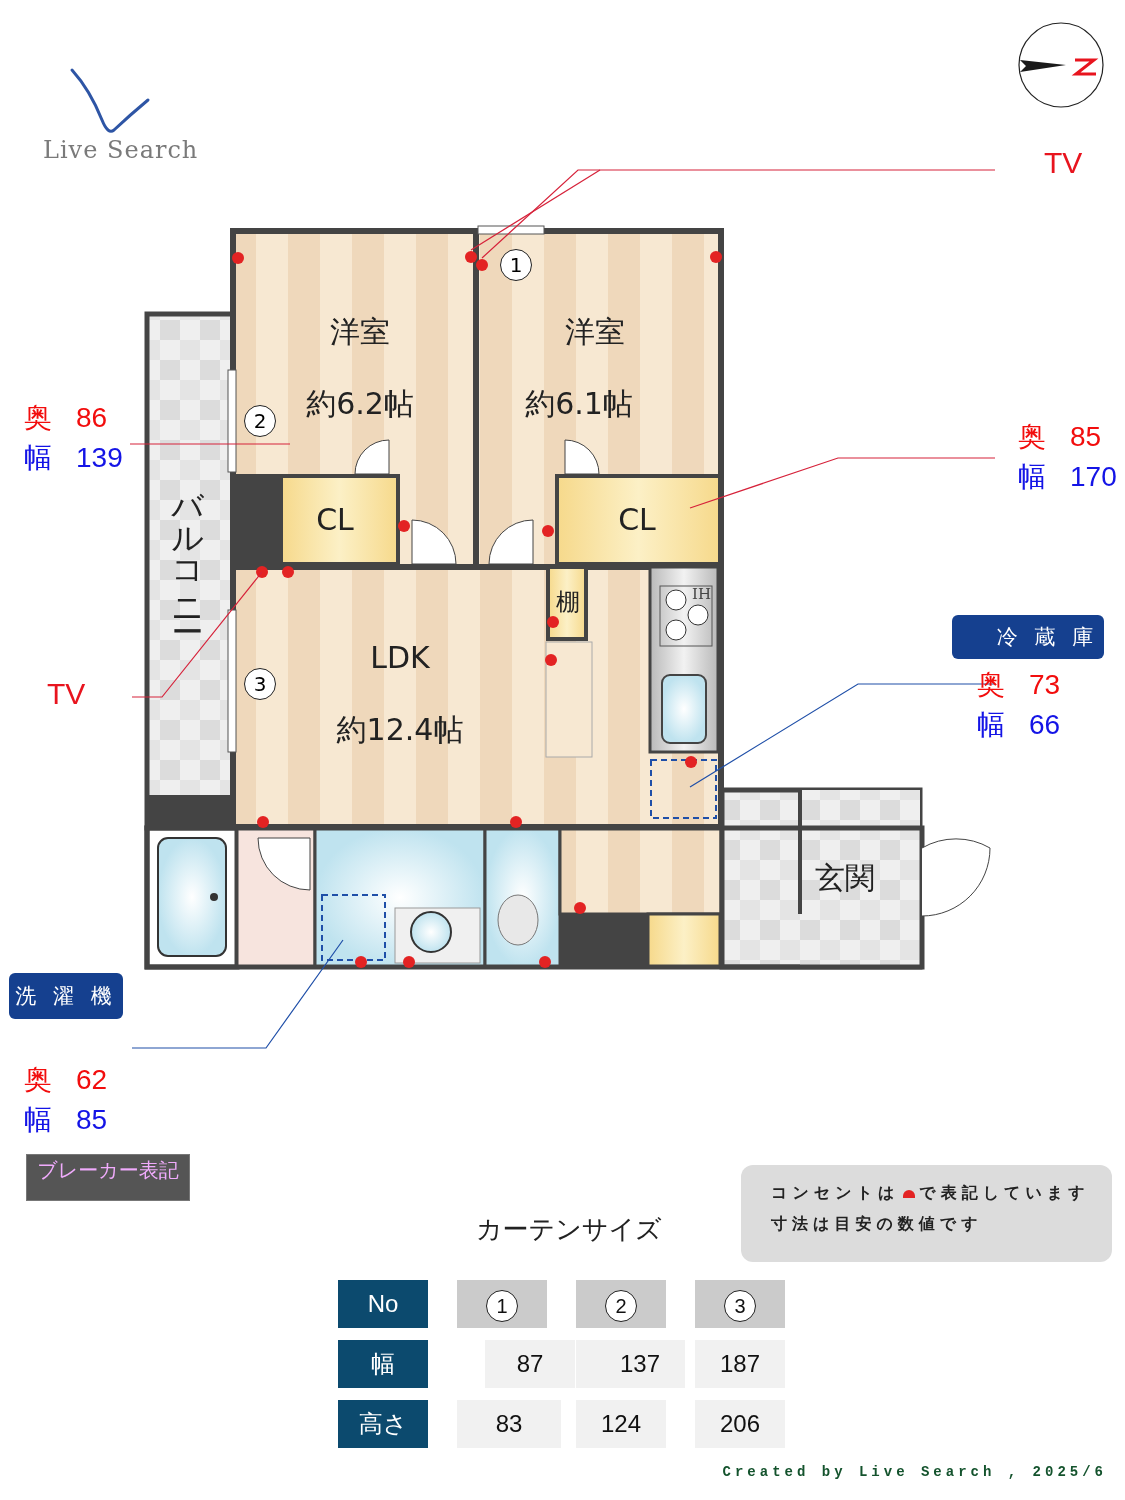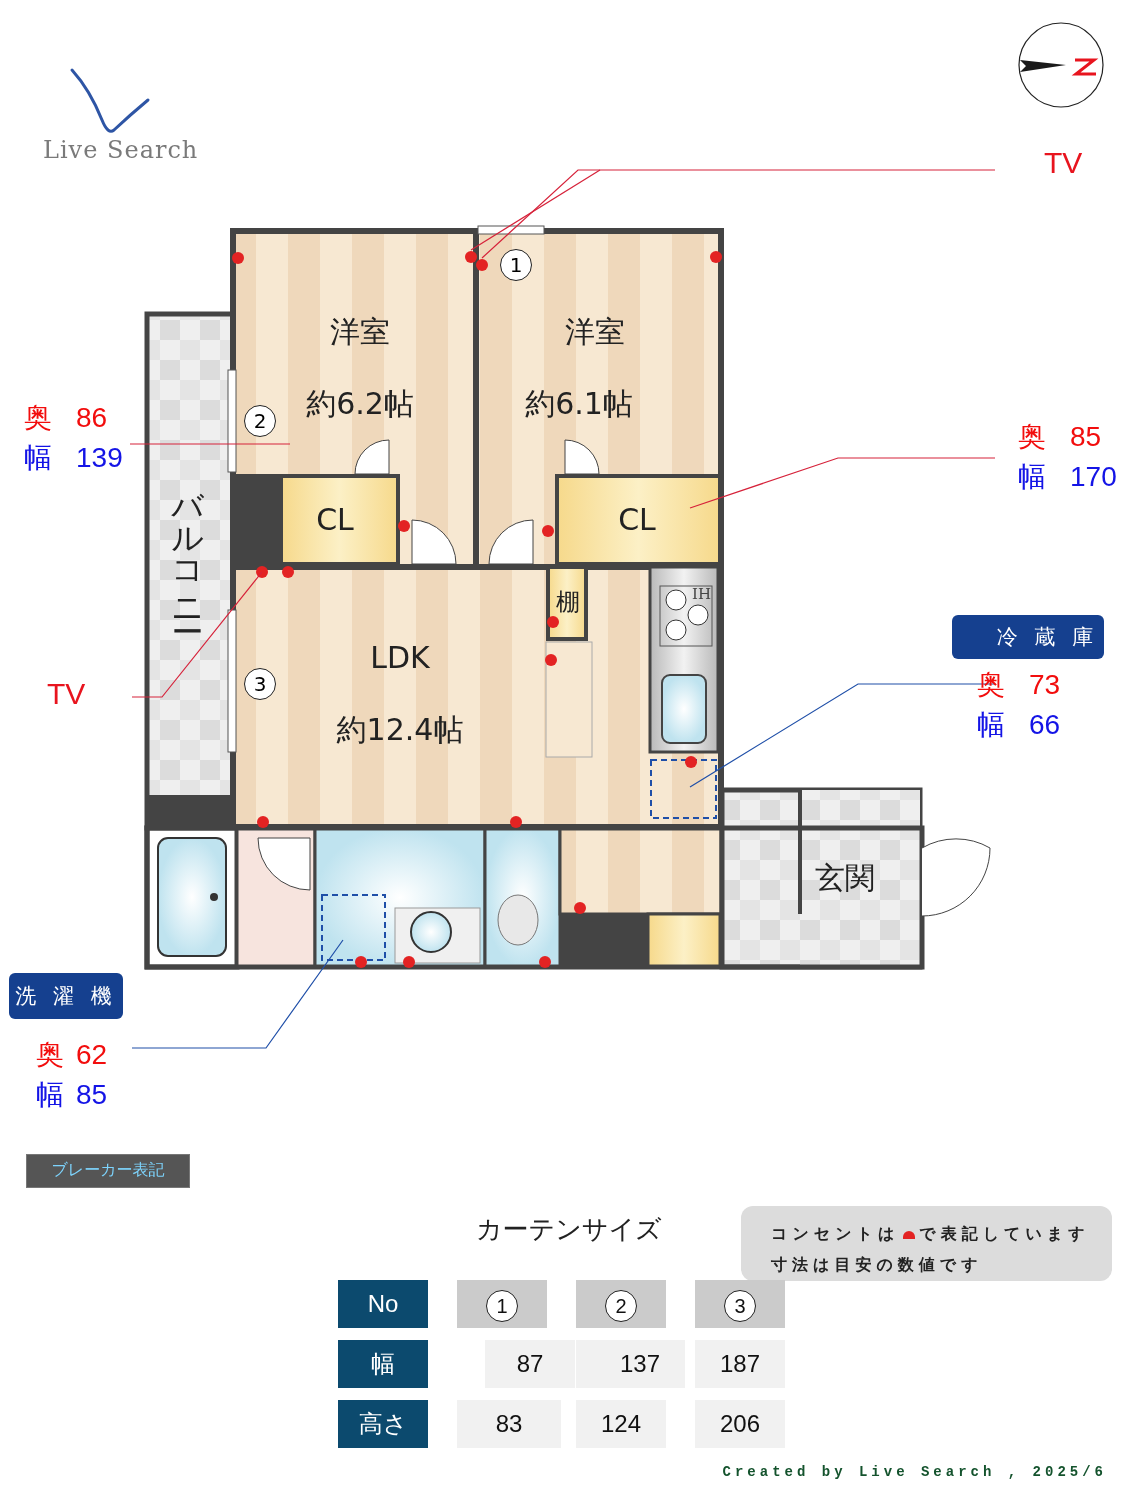--- a/index.html
+++ b/index.html
@@ -7,21 +7,21 @@
   .abs{position:absolute;}
   .logo-text{font-family:"DejaVu Serif","Liberation Serif",serif;color:#7a7a7a;font-size:24px;letter-spacing:1px;}
   .tv{color:#e8141e;font-size:30px;font-family:"Liberation Sans",sans-serif;}
   .dim{font-size:28px;font-family:"Liberation Sans",sans-serif;line-height:40px;white-space:nowrap;}
   .dim .r{color:#f20d0d;}
   .dim .b{color:#1414e6;}
   .dim .k{display:inline-block;width:52px;}
   .tag{background:#15408f;color:#fff;border-radius:6px;font-size:21px;text-align:center;letter-spacing:5px;}
   .room-label{font-size:30px;color:#222;text-align:center;font-family:"DejaVu Sans",sans-serif;}
   .breaker{border:1px solid #777;}
-  .breaker-head{background:#555;color:#7dd3fc;font-size:16px;text-align:center;height:32px;line-height:30px;}
+  .breaker-head{background:#555;color:#f0abfc;font-size:20px;text-align:center;height:45px;line-height:30px;}
   .breaker-val{color:#f20d0d;font-size:32px;text-align:center;height:50px;line-height:50px;font-family:"Liberation Sans",sans-serif;}
   .note{background:#dcdcdc;border-radius:12px;font-size:16px;color:#222;letter-spacing:5px;font-weight:bold;padding:12px 0 0 30px;box-sizing:border-box;line-height:31px;}
   .note .dot{display:inline-block;width:12px;height:8px;background:#e32323;border-radius:6px 6px 0 0;vertical-align:middle;margin:0 4px;}
   .cur-title{font-size:26px;color:#222;}
   .cell{position:absolute;height:48px;line-height:48px;text-align:center;font-size:24px;color:#111;font-family:"Liberation Sans",sans-serif;}
   .cell.hd{background:#0c4a6e;color:#fff;}
   .cell.gr{background:#cbcbcb;}
   .cell.lt{background:#f1f1f1;}
   .circ{display:inline-block;width:30px;height:30px;border:1.5px solid #222;border-radius:50%;line-height:30px;font-size:20px;vertical-align:middle;background:#fff;}
   .footer{font-family:Liberation Mono, monospace;font-size:14px;letter-spacing:4px;color:#14532d;font-weight:bold;}
@@ -184,30 +184,30 @@
 <div class="abs dim" style="left:1018px;top:417px;">
   <div><span class="r k">奥</span><span class="r">85</span></div>
   <div><span class="b k">幅</span><span class="b">170</span></div>
 </div>
 <div class="abs tag" style="left:952px;top:615px;width:113px;height:44px;line-height:44px;padding-left:39px;">冷 蔵 庫</div>
 <div class="abs dim" style="left:977px;top:665px;">
   <div><span class="r k">奥</span><span class="r">73</span></div>
   <div><span class="b k">幅</span><span class="b">66</span></div>
 </div>
 <div class="abs tag" style="left:9px;top:973px;width:114px;height:46px;line-height:46px;">洗 濯 機</div>
-<div class="abs dim" style="left:24px;top:1035px;text-align:center;">
+<div class="abs dim" style="left:24px;top:1060px;">
   <div><span class="r k">奥</span><span class="r">62</span></div>
   <div><span class="b k">幅</span><span class="b">85</span></div>
 </div>
 
 <div class="abs breaker" style="left:26px;top:1154px;width:162px;">
   <div class="breaker-head">ブレーカー表記</div>
 </div>
 
-<div class="abs note" style="left:741px;top:1206px;width:371px;height:75px;">
+<div class="abs note" style="left:741px;top:1165px;width:371px;height:97px;">
   <div><span>コンセントは</span><span class="dot"></span><span>で表記しています</span></div>
   <div>寸法は目安の数値です</div>
 </div>
 
 <div class="abs cur-title" style="left:476px;top:1212px;">カーテンサイズ</div>
 <div>
   <div class="cell hd" style="left:338px;top:1280px;width:90px;">No</div>
   <div class="cell hd" style="left:338px;top:1340px;width:90px;">幅</div>
   <div class="cell hd" style="left:338px;top:1400px;width:90px;">高さ</div>
 

